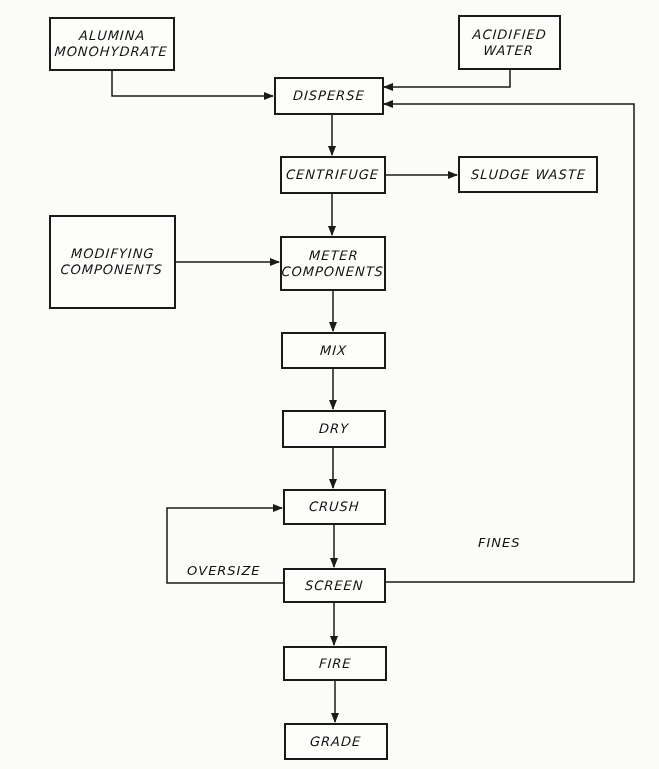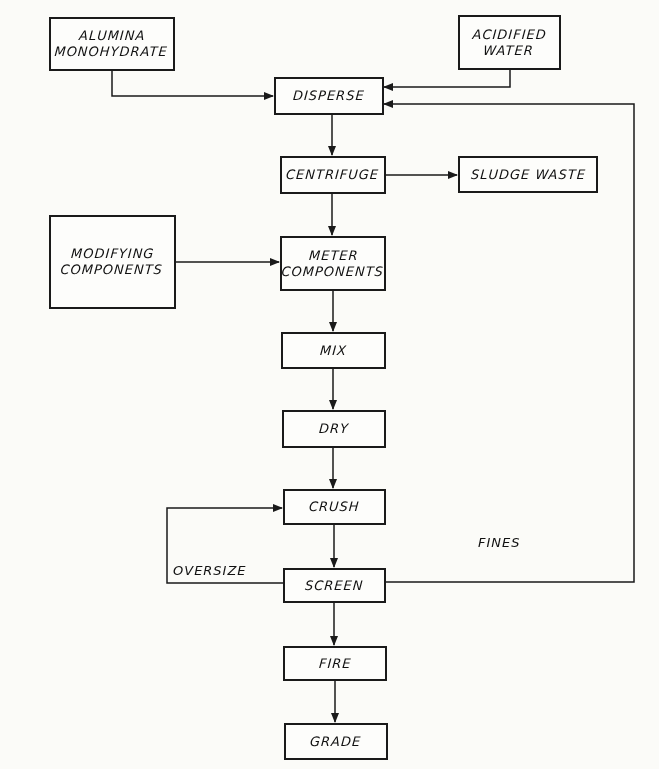--- a/index.html
+++ b/index.html
@@ -78,15 +78,15 @@
   <div class="box" style="left:283px;top:568px;width:103px;height:35px;">
     <span>SCREEN</span>
   </div>
   <div class="box" style="left:283px;top:646px;width:104px;height:35px;">
     <span>FIRE</span>
   </div>
   <div class="box" style="left:284px;top:723px;width:104px;height:37px;">
     <span>GRADE</span>
   </div>
 
-  <div class="lbl" style="left:173px;top:563px;">OVERSIZE</div>
+  <div class="lbl" style="left:187px;top:563px;">OVERSIZE</div>
   <div class="lbl" style="left:478px;top:535px;">FINES</div>
 </div>
 
 </body></html>

